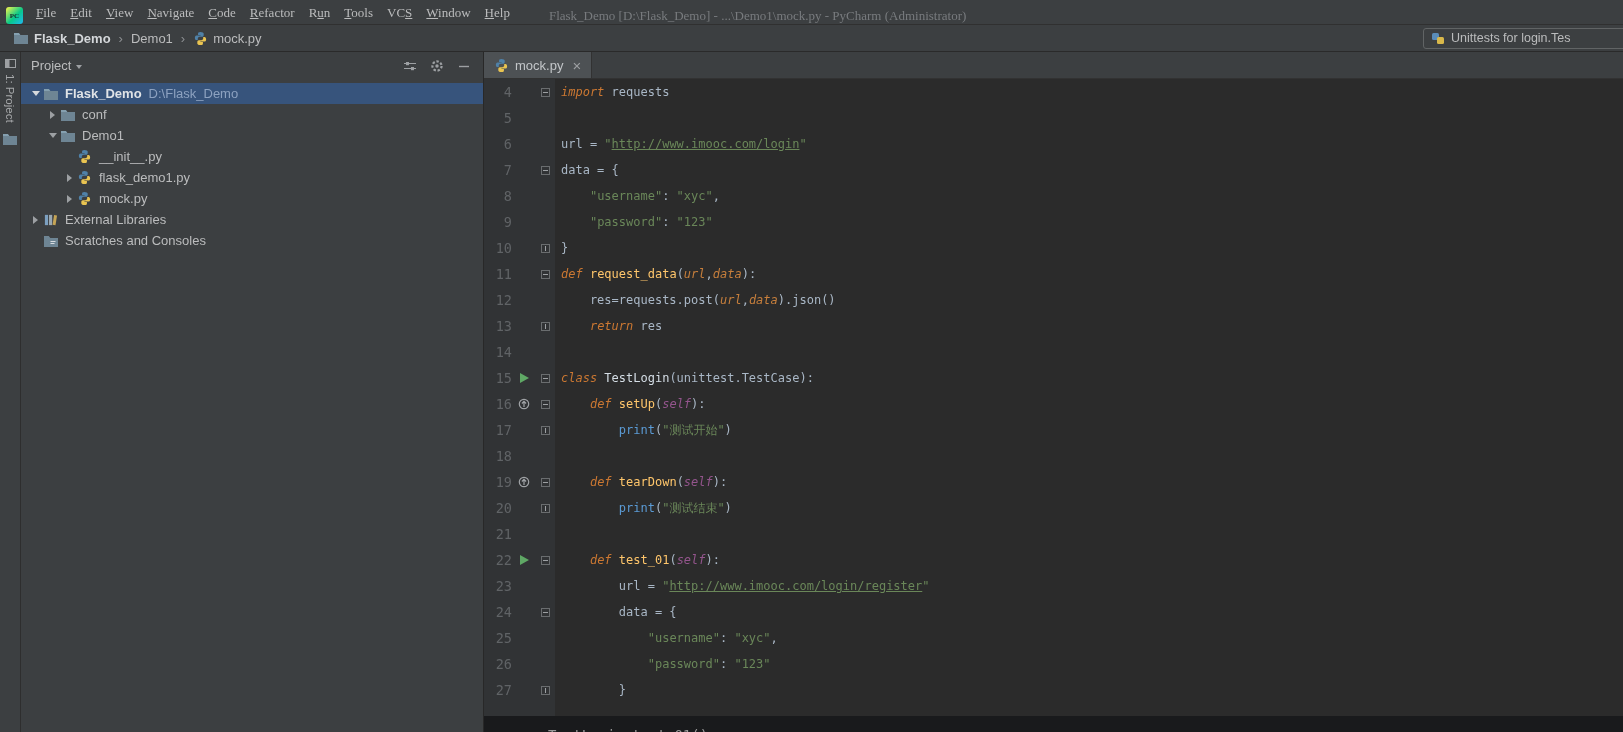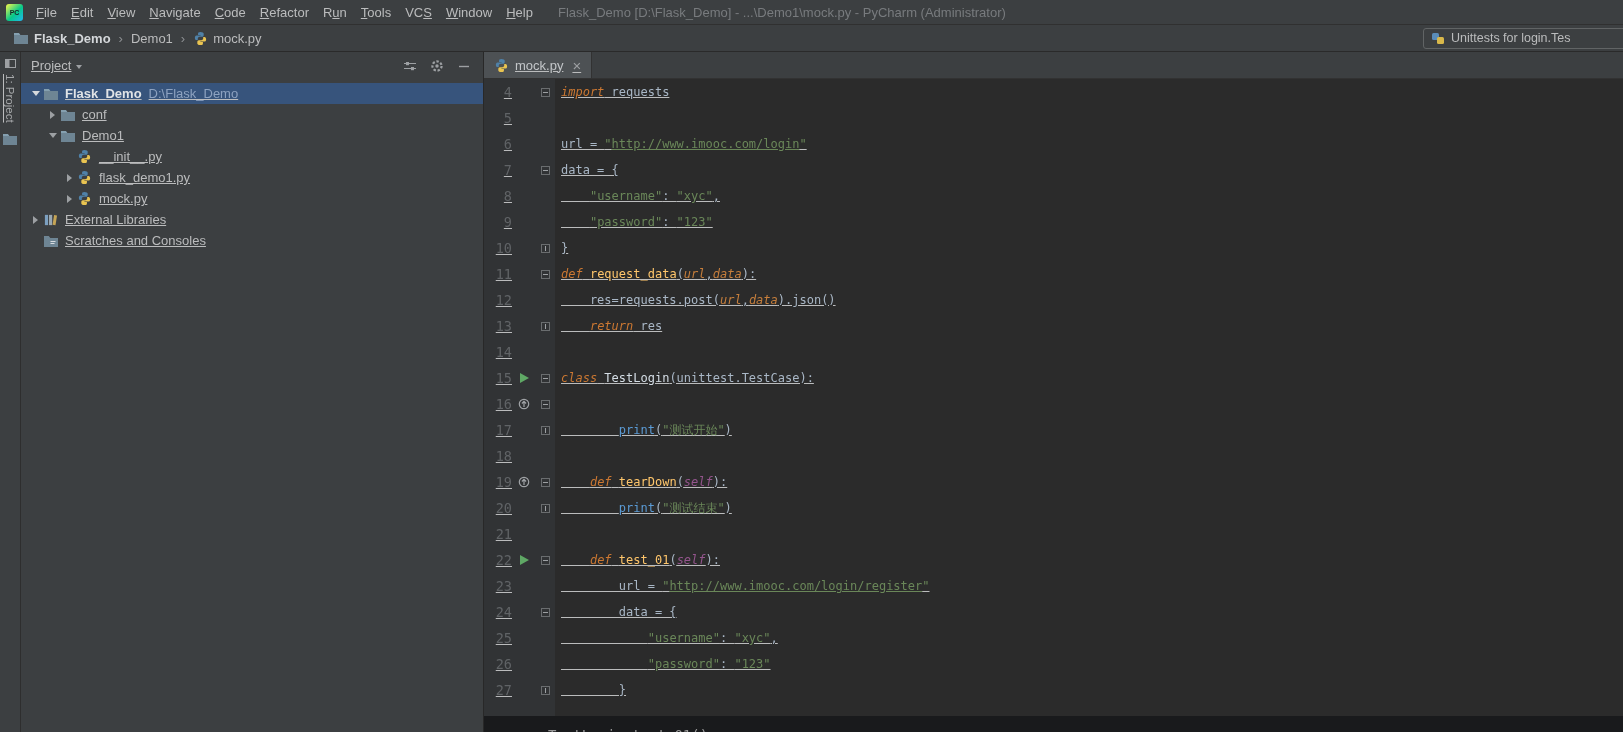--- a/index.html
+++ b/index.html
@@ -1,38 +1,38 @@
 <!DOCTYPE html>
 <html><head>
 <meta charset="utf-8">
 <style>
   html,body{margin:0;padding:0;background:#2b2b2b;}
   body{width:1623px;height:732px;overflow:hidden;font-family:"Liberation Sans",sans-serif;font-size:13px;color:#bbbcbd;}
   #app{position:relative;width:1623px;height:732px;background:#2b2b2b;}
 
   
-  .titlebar{height:25px;box-sizing:border-box;border-bottom:1px solid #303030;background:#3c3f41;display:flex;align-items:center;padding:0 6px;}
+  .titlebar{height:25px;box-sizing:border-box;border-bottom:1px solid #303030;background:#3c3f41;display:flex;align-items:flex-end;padding:0 6px;font-family:Liberation Serif, serif;}
   .logo{width:17px;height:17px;border-radius:3px;margin-right:6px;flex:none;background:linear-gradient(135deg,#fcf84a 0%,#07c889 55%,#21b8f2 100%);display:flex;align-items:center;justify-content:center;font-size:7px;font-weight:bold;color:#16262c;}
   .menus{display:flex;}
   .menu-item{padding:3px 7px;font-size:13px;color:#bbbcbd;white-space:nowrap;cursor:default;}
   .menu-item u{text-decoration:underline;}
-  .win-title{margin-left:18px;color:#787b7e;font-size:13px;white-space:nowrap;}
+  .win-title{margin-left:32px;color:#787b7e;font-size:13px;white-space:nowrap;}
 
   
   .navbar{height:27px;box-sizing:border-box;background:#3c3f41;border-bottom:1px solid #2a2a2a;display:flex;align-items:center;justify-content:space-between;padding-left:10px;}
   .crumbs{display:flex;align-items:center;gap:2px;font-size:13px;}
   .crumb{display:flex;align-items:center;gap:5px;padding:1px 3px;cursor:pointer;}
   .crumb.bold{font-weight:bold;color:#d4d7da;}
   .crumb-sep{color:#8c8f92;padding:0 3px;}
   .runconfig{display:flex;align-items:center;gap:6px;border:1px solid #616465;border-radius:3px;background:#3c3f41;height:21px;box-sizing:border-box;padding:0 10px 0 7px;margin-right:-12px;min-width:212px;cursor:pointer;}
   .rc-label{font-size:12.5px;color:#bbbcbd;white-space:nowrap;}
   .icn{display:inline-flex;align-items:center;}
 
   
-  .main{display:flex;height:680px;text-decoration:underline;}
+  .main{display:flex;height:680px;}
 
   .stripe{width:21px;box-sizing:border-box;background:#3c3f41;border-right:1px solid #2e2e2e;display:flex;flex-direction:column;align-items:center;padding-top:5px;gap:9px;flex:none;}
   .stripe-btn{display:flex;flex-direction:column;align-items:center;gap:4px;cursor:pointer;}
   .stripe-label{writing-mode:vertical-rl;font-size:11.5px;color:#a7a9ab;white-space:nowrap;}
 
   .project{width:463px;box-sizing:border-box;background:#3c3f41;border-right:1px solid #282828;display:flex;flex-direction:column;flex:none;}
   .phead{height:27px;flex:none;display:flex;align-items:center;padding:0 12px 0 10px;gap:5px;}
   .ph-title{font-size:13px;color:#bbbcbd;cursor:pointer;}
   .ph-caret{width:0;height:0;border-top:4px solid #9da0a3;border-left:3.5px solid transparent;border-right:3.5px solid transparent;margin-top:2px;}
   .ph-icons{margin-left:auto;display:flex;align-items:center;gap:13px;}
@@ -422,20 +422,21 @@
                 <span class="mark">
                   <svg width="12" height="12" viewBox="0 0 12 12">
                     <circle cx="6" cy="6" r="4.7" fill="none" stroke="#a0a3a6" stroke-width="1.2"></circle>
                     <path d="M6 9V3.6M3.9 5.5L6 3.4l2.1 2.1" fill="none" stroke="#a0a3a6" stroke-width="1.2"></path>
                   </svg>
                 </span>
                 <span class="fold">
                   <i class="fm fm-s"></i>
                 </span>
               </span>
+              <span class="code"><span class="txt">    </span><span class="kw">def</span><span class="txt"> </span><span class="fn">setUp</span><span class="txt">(</span><span class="slf">self</span><span class="txt">):</span></span>
             </div>
             <div class="line">
               <span class="gutter">
                 <span class="ln">17</span>
                 <span class="mark"></span>
                 <span class="fold">
                   <i class="fm fm-e"></i>
                 </span>
               </span>
               <span class="code"><span class="txt">        </span><span class="bi">print</span><span class="txt">(</span><span class="str">"测试开始"</span><span class="txt">)</span></span>

